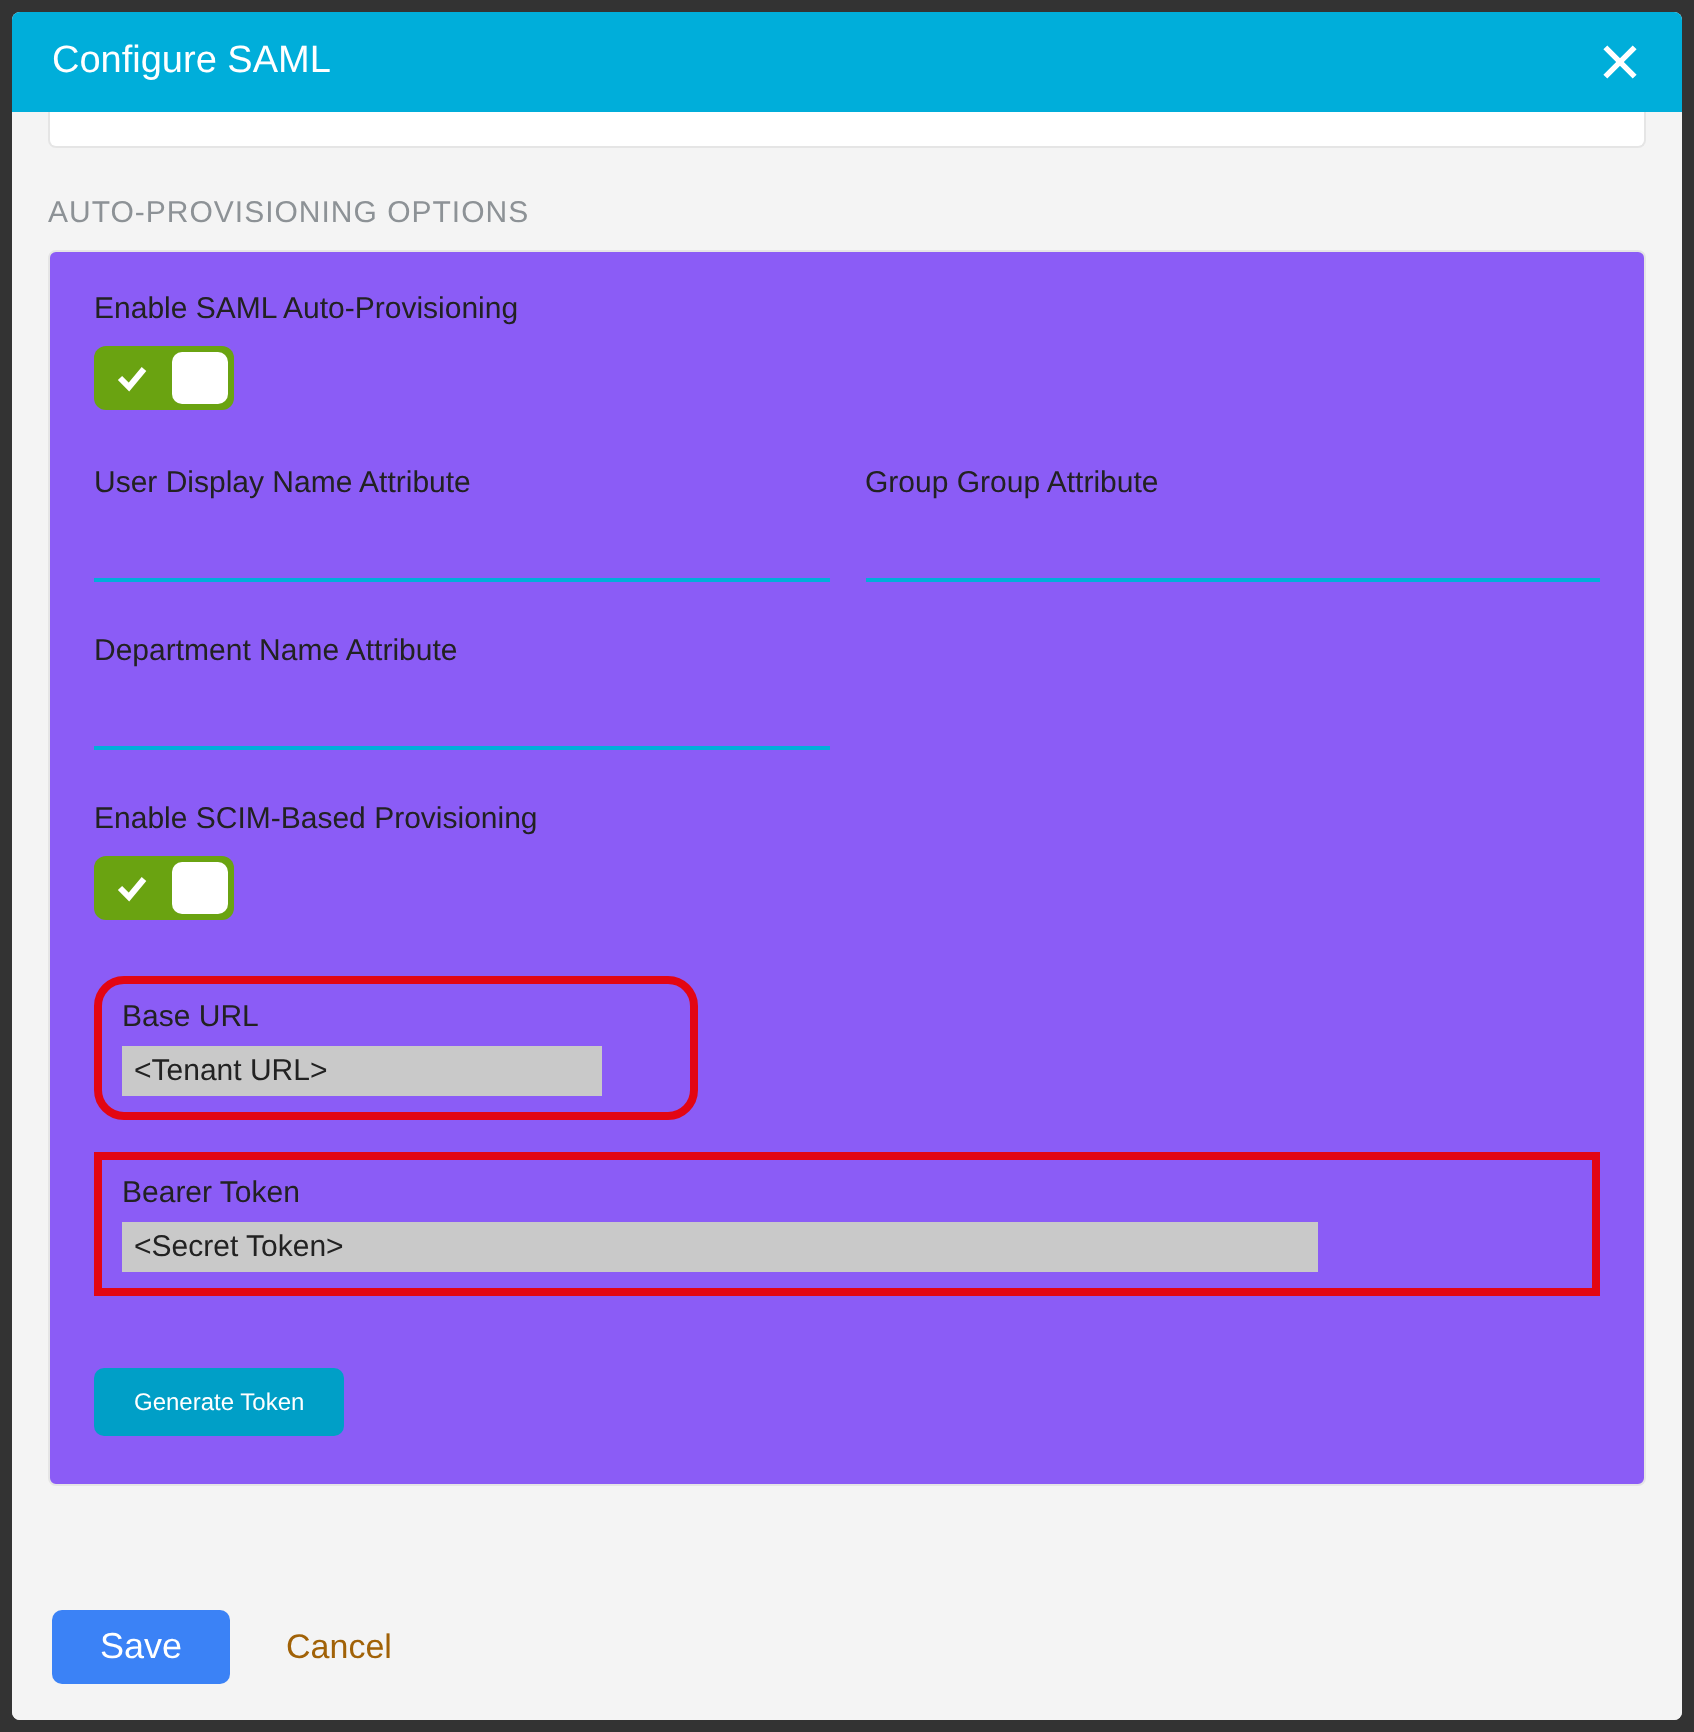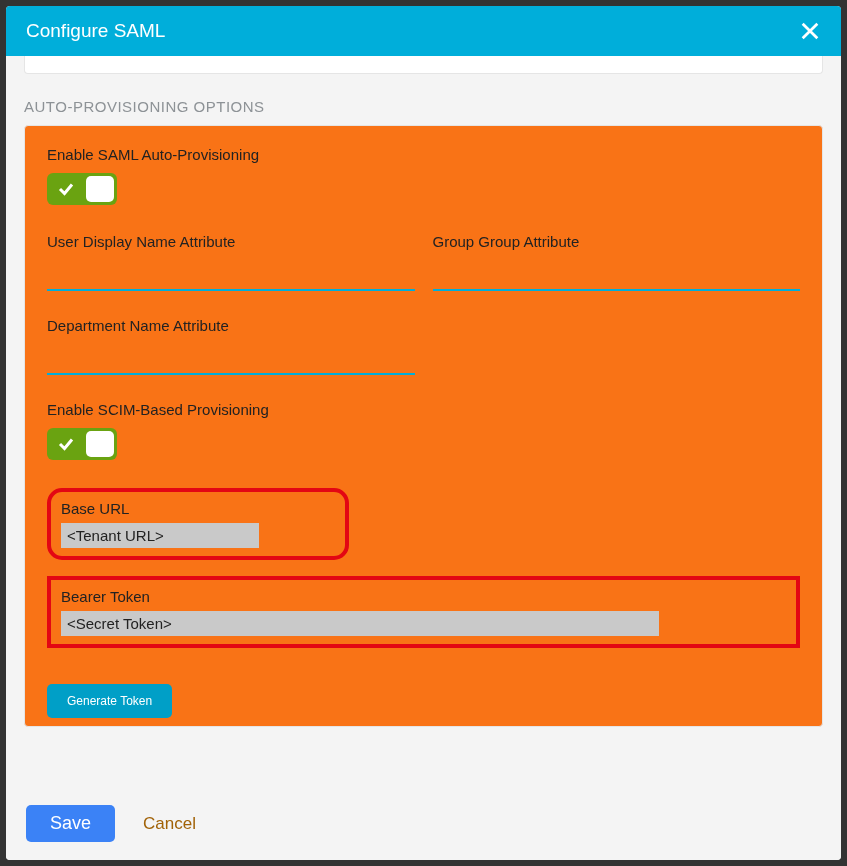--- a/index.html
+++ b/index.html
@@ -54,24 +54,24 @@
   margin-bottom: 24px;
 }
 .section-heading {
   color: #8d9296;
   font-size: 15px;
   letter-spacing: 0.5px;
   margin-bottom: 10px;
   text-transform: uppercase;
 }
 .card {
-  background: #f97316;
+  background: #8b5cf6;
   border: 1px solid #e5e5e5;
   border-radius: 4px;
-  padding: 20px 22px 8px;
+  padding: 20px 22px 24px;
 }
 .field-label {
   font-size: 15px;
   color: #222;
   margin-bottom: 10px;
   display: block;
 }
 .toggle {
   width: 70px; height: 32px;
   background: #6aa311;
@@ -106,21 +106,21 @@
   color: #222;
 }
 .highlight-box {
   border: 4px solid #E30613;
   padding: 8px 10px;
   margin-bottom: 16px;
 }
 .highlight-box.narrow { width: 302px; border-radius: 15px; }
 .highlight-box .field-label { margin-bottom: 6px; }
 .filled-input {
-  width: 198px;
+  width: 240px;
   background: #c9c9c9;
   border: none;
   font-size: 15px;
   padding: 4px 6px;
   color: #222;
   outline: none;
 }
 .filled-input.wide { width: 598px; }
 .gen-btn {
   background: #009FC7;

